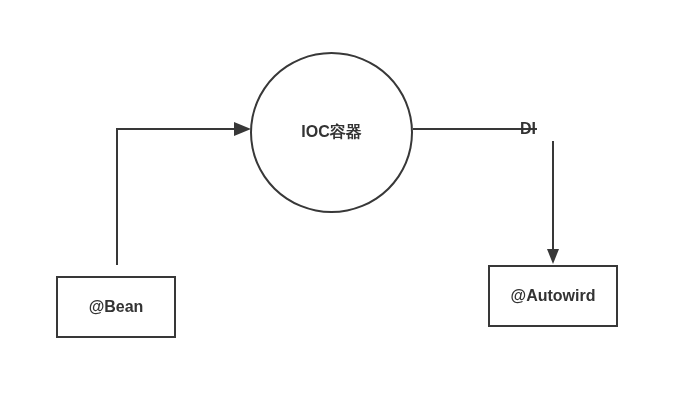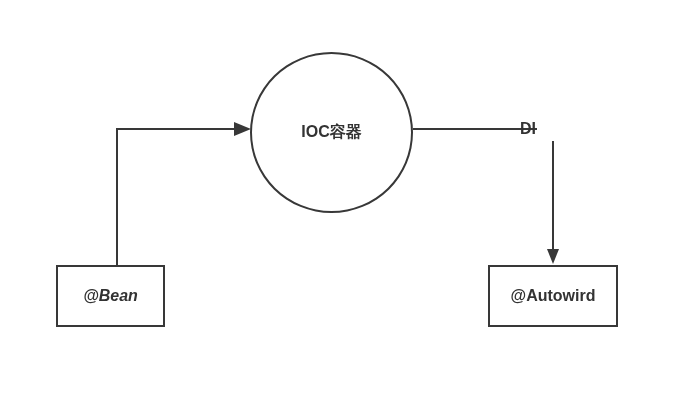--- a/index.html
+++ b/index.html
@@ -37,24 +37,23 @@
   }
   .node--circle {
     left: 250px;
     top: 52px;
     width: 163px;
     height: 161px;
     border-radius: 50%;
   }
   .node--bean {
     left: 56px;
-    top: 265px;
-    width: 109px;
+    top: 276px;
+    width: 120px;
     height: 62px;
-    font-style: italic;
   }
   .node--autowired {
     left: 488px;
     top: 265px;
     width: 130px;
     height: 62px;
   }
   .edge-label {
     position: absolute;
     left: 520px;

